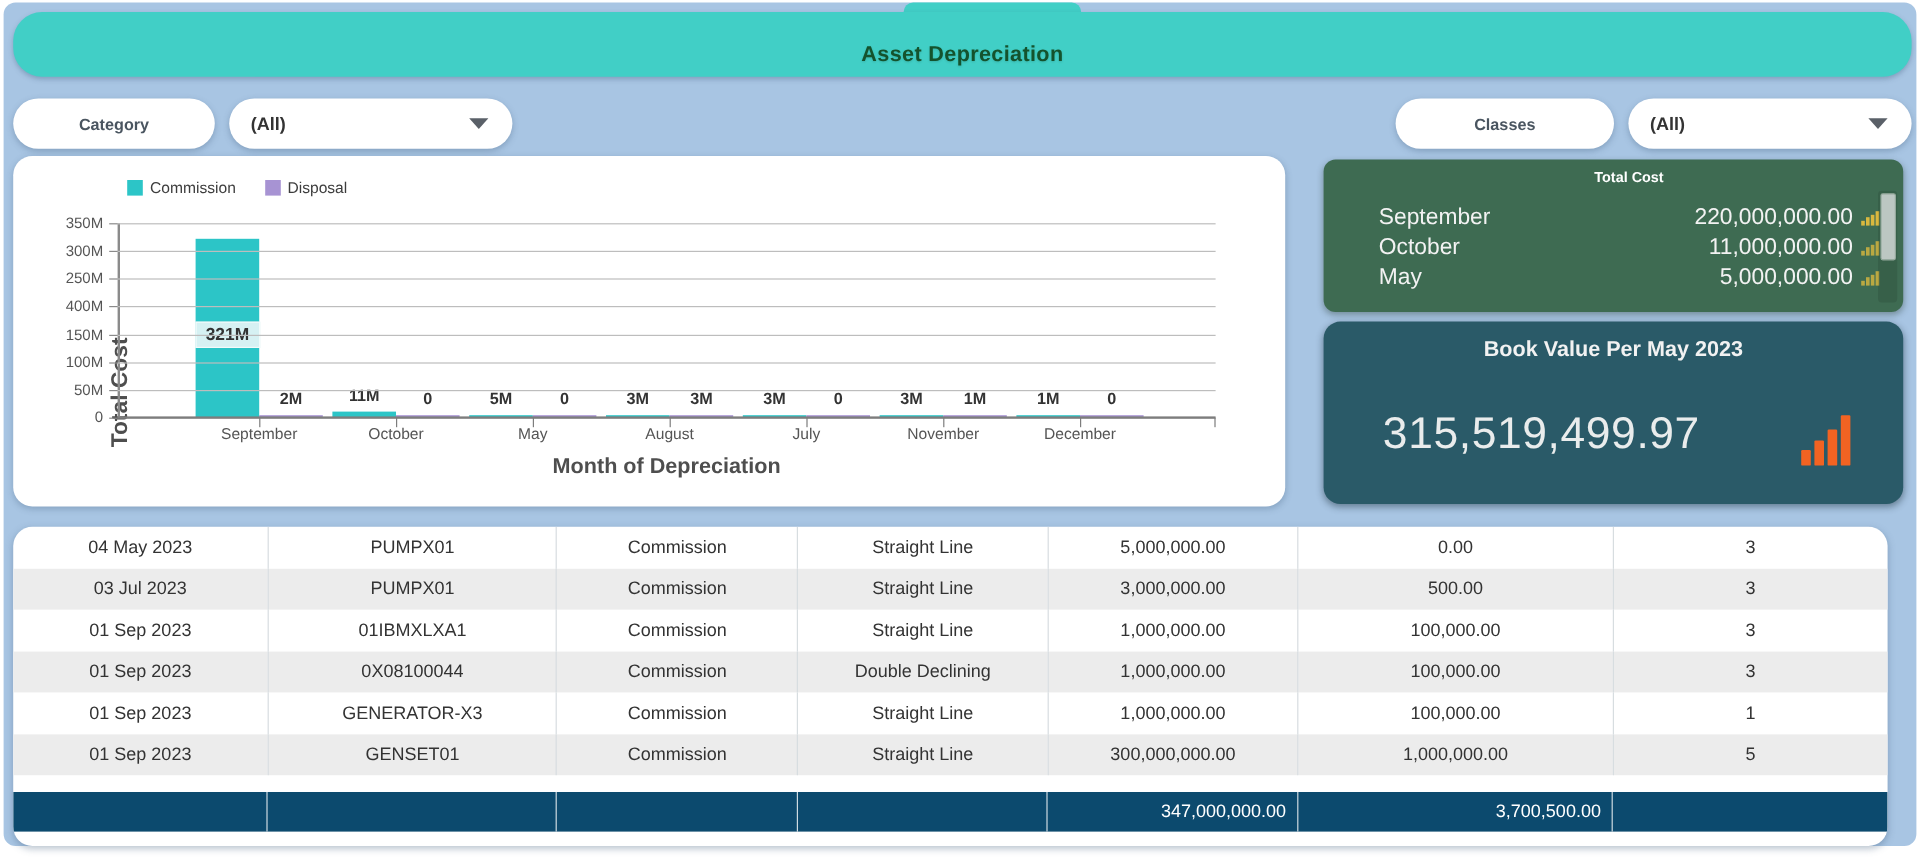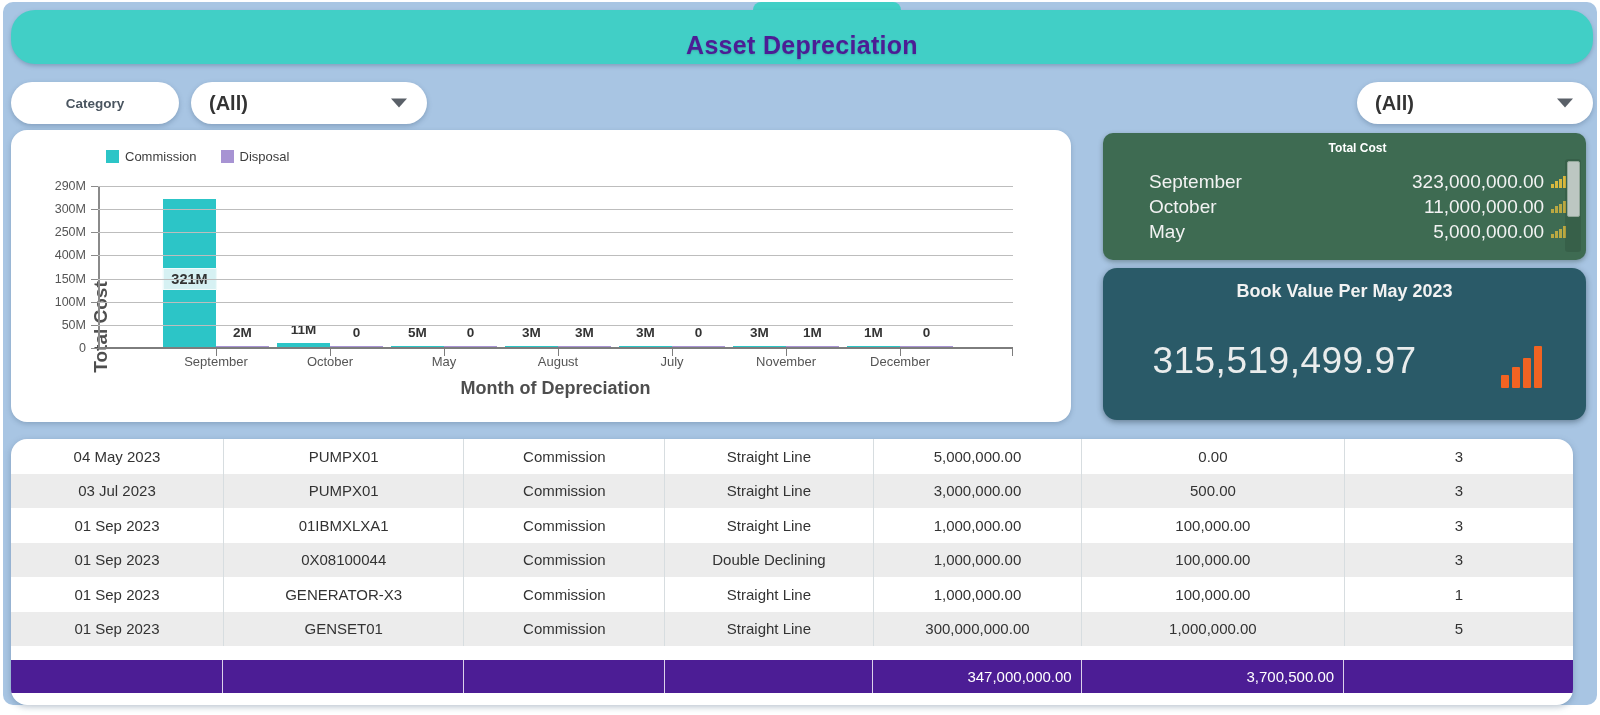--- a/index.html
+++ b/index.html
@@ -5,27 +5,27 @@
   * { margin:0; padding:0; box-sizing:border-box; }
   html,body { width:1600px; height:715px; background:#ffffff; font-family:"Liberation Sans", sans-serif; overflow:hidden; }
   .canvas { position:absolute; left:3px; top:2px; width:1594px; height:703px; background:#a8c5e3; border-radius:10px; }
 
   
   .top-tab { position:absolute; left:750px; top:0; width:148px; height:12px; background:#41cfc6; border-radius:8px 8px 0 0; }
 
   
   .header { position:absolute; left:8px; top:8px; width:1582px; height:54px; background:#41cfc6; border-radius:24px;
             display:flex; align-items:center; justify-content:center; box-shadow:0 2px 4px rgba(60,90,120,.35); }
-  .header .title { color:#4c1d95; font-size:25px; font-weight:bold; letter-spacing:.3px; text-shadow:0 1px 2px rgba(0,0,0,.15);margin-top:17px; }
+  .header .title { color:#14532d; font-size:18px; font-weight:bold; letter-spacing:.3px; text-shadow:0 1px 2px rgba(0,0,0,.15);margin-top:17px; }
 
   
   .pill { position:absolute; top:80px; height:42px; background:#ffffff; border-radius:21px; box-shadow:0 2px 5px rgba(60,90,120,.35);
           display:flex; align-items:center; }
   .pill-label { justify-content:center; font-size:13.5px; font-weight:bold; color:#4a5560; }
-  .pill-select { justify-content:flex-start; padding-left:18px; font-size:20px; font-weight:bold; color:#333; }
+  .pill-select { justify-content:flex-start; padding-left:18px; font-size:15px; font-weight:bold; color:#333; }
   .pill-select .arrow { position:absolute; right:20px; top:50%; transform:translateY(-50%); width:0; height:0;
           border-left:8px solid transparent; border-right:8px solid transparent; border-top:9px solid #5a6068; }
   #f-category { left:8px;   width:168px; }
   #f-cat-all  { left:188px; width:236px; }
   #f-classes  { left:1160px; width:182px; }
   #f-cls-all  { left:1354px; width:236px; }
 
   
   .chart-card { position:absolute; left:8px; top:128px; width:1060px; height:292px; background:#ffffff; border-radius:16px;
                 box-shadow:0 2px 5px rgba(60,90,120,.3); }
@@ -77,21 +77,21 @@
   
   .table-card { position:absolute; left:8px; top:437px; width:1562px; height:266px; background:#ffffff; border-radius:16px;
                 box-shadow:0 2px 6px rgba(60,90,120,.35); overflow:hidden; }
   .tbl { width:100%; border-collapse:collapse; table-layout:fixed; }
   .tbl th { background:#3cc8c8; color:#ffffff; font-size:15.5px; font-weight:500; height:34px;
             border-right:1px solid rgba(255,255,255,.75); }
   .tbl th:last-child { border-right:none; }
   .tbl td { height:34.5px; text-align:center; font-size:15px; color:#333; border-right:1px solid #d7dde0; }
   .tbl td:last-child { border-right:none; }
   .tbl tr.alt td { background:#ececec; }
-  .tfoot-row { position:absolute; left:0; right:0; bottom:12px; height:33px; background:#4c1d95; display:flex; }
+  .tfoot-row { position:absolute; left:0; right:0; bottom:12px; height:33px; background:#0c4a6e; display:flex; }
   .tfoot-cell { height:100%; border-right:1px solid rgba(255,255,255,.8); color:#ffffff; font-size:15px;
                 display:flex; align-items:center; justify-content:flex-end; padding-right:9px; }
   .tfoot-cell:last-child { border-right:none; }
 </style>
 </head>
 <body>
 
 <div class="canvas">
 
   <div class="top-tab"></div>
@@ -100,20 +100,23 @@
     <span class="title">Asset Depreciation</span>
   </div>
 
   <div class="pill pill-label" id="f-category">
     <span>Category</span>
   </div>
   <div class="pill pill-select" id="f-cat-all">
     <span>(All)</span>
     <span class="arrow"></span>
   </div>
+  <div class="pill pill-label" id="f-classes">
+    <span>Classes</span>
+  </div>
   <div class="pill pill-select" id="f-cls-all">
     <span>(All)</span>
     <span class="arrow"></span>
   </div>
 
   <div class="chart-card">
     <div class="legend" id="legend">
         <div class="legend-item">
           <span class="legend-swatch" style="background:#2cc5c7"></span>
           <span>Commission</span>
@@ -172,21 +175,21 @@
           <div class="month-group">
             <div class="bar c" style="height: 2px; background: rgb(44, 197, 199);"></div>
             <div class="bar d" style="height: 2px; background: rgb(167, 147, 211);"></div>
             <div class="bar-label" style="left: calc(50% - 66.5px); bottom: 8px;">1M</div>
             <div class="bar-label" style="left: calc(50% - 13.5px); bottom: 8px;">0</div>
             <div class="base-tick"></div>
           </div>
         </div>
       <div class="end-tick"></div>
     <div class="gridline" style="top: calc(0% + 0px);"></div>
-        <div class="ytick" style="top: 0%;">290M</div>
+        <div class="ytick" style="top: 0%;">350M</div>
         <div class="ytick-mark" style="top: 0%;"></div>
         <div class="gridline" style="top: calc(14.2857% + 0px);"></div>
         <div class="ytick" style="top: 14.2857%;">300M</div>
         <div class="ytick-mark" style="top: 14.2857%;"></div>
         <div class="gridline" style="top: calc(28.5714% + 0px);"></div>
         <div class="ytick" style="top: 28.5714%;">250M</div>
         <div class="ytick-mark" style="top: 28.5714%;"></div>
         <div class="gridline" style="top: calc(42.8571% + 0px);"></div>
         <div class="ytick" style="top: 42.8571%;">400M</div>
         <div class="ytick-mark" style="top: 42.8571%;"></div>
@@ -213,21 +216,21 @@
         <div>December</div>
       </div>
     <div class="xaxis-title">Month of Depreciation</div>
   </div>
 
   <div class="green-panel">
     <div class="p-title">Total Cost</div>
     <div id="gp-rows">
         <div class="gp-row">
           <span class="gp-month">September</span>
-          <span class="gp-value">323,000,000.00</span>
+          <span class="gp-value">220,000,000.00</span>
           <span class="gp-icon" style="opacity:1">
             <i style="height:4px"></i>
             <i style="height:7px"></i>
             <i style="height:9px"></i>
             <i style="height:12px"></i>
           </span>
         </div>
         <div class="gp-row">
           <span class="gp-month">October</span>
           <span class="gp-value">11,000,000.00</span>

